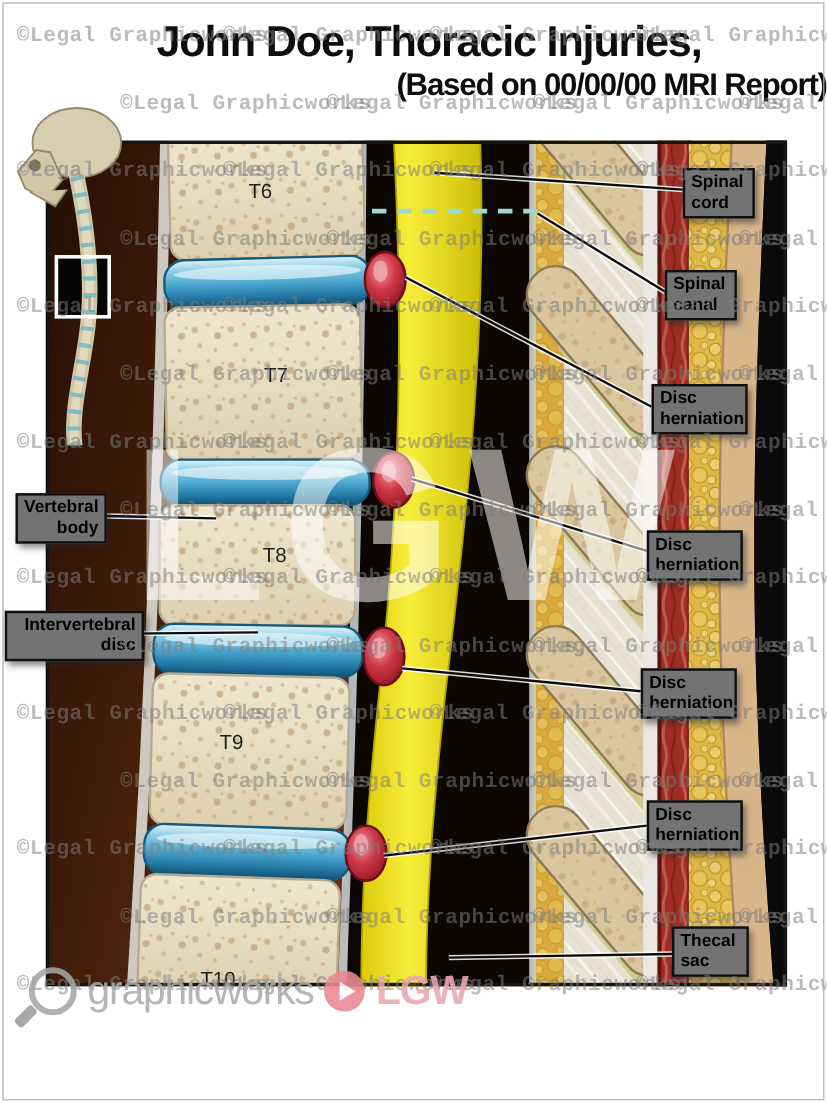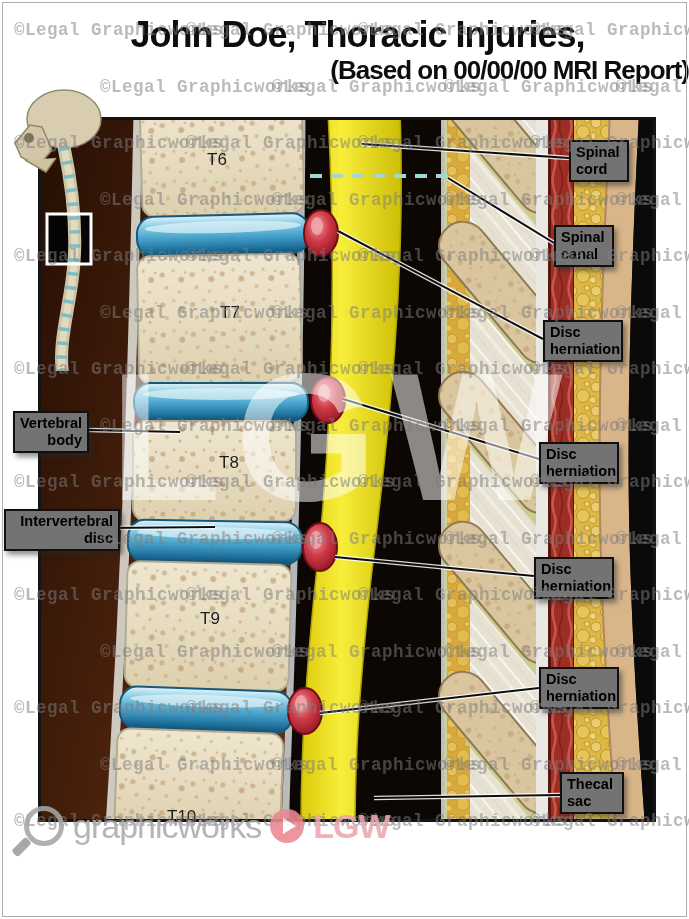--- a/index.html
+++ b/index.html
@@ -17,21 +17,21 @@
 
   
   #illustration{position:absolute;left:38px;top:117px;width:618px;height:705px;z-index:3;}
   #spine-inset{position:absolute;left:10px;top:85px;width:112px;height:286px;z-index:5;}
 
   
   .vlabel{position:absolute;font-size:17px;font-weight:normal;color:#1c1c1c;z-index:5;}
   #v-t6{left:207px;top:150px;}
   #v-t7{left:220px;top:303px;}
   #v-t8{left:219px;top:453px;}
-  #v-t9{left:200px;top:609px;}
+  #v-t9{left:183px;top:609px;}
   #v-t10{left:167px;top:807px;}
 
   
   #monogram{position:absolute;left:110px;top:346px;font-size:182px;line-height:1;
             font-weight:bold;letter-spacing:14px;color:rgba(255,255,255,0.52);z-index:6;}
 
   
   .lbl{position:absolute;background:#737373;border:2px solid #101010;color:#000;
        font-size:14.5px;line-height:1.18;font-weight:bold;padding:2px 5px;
        box-shadow:3px 4px 5px rgba(40,40,40,0.5);z-index:7;}

